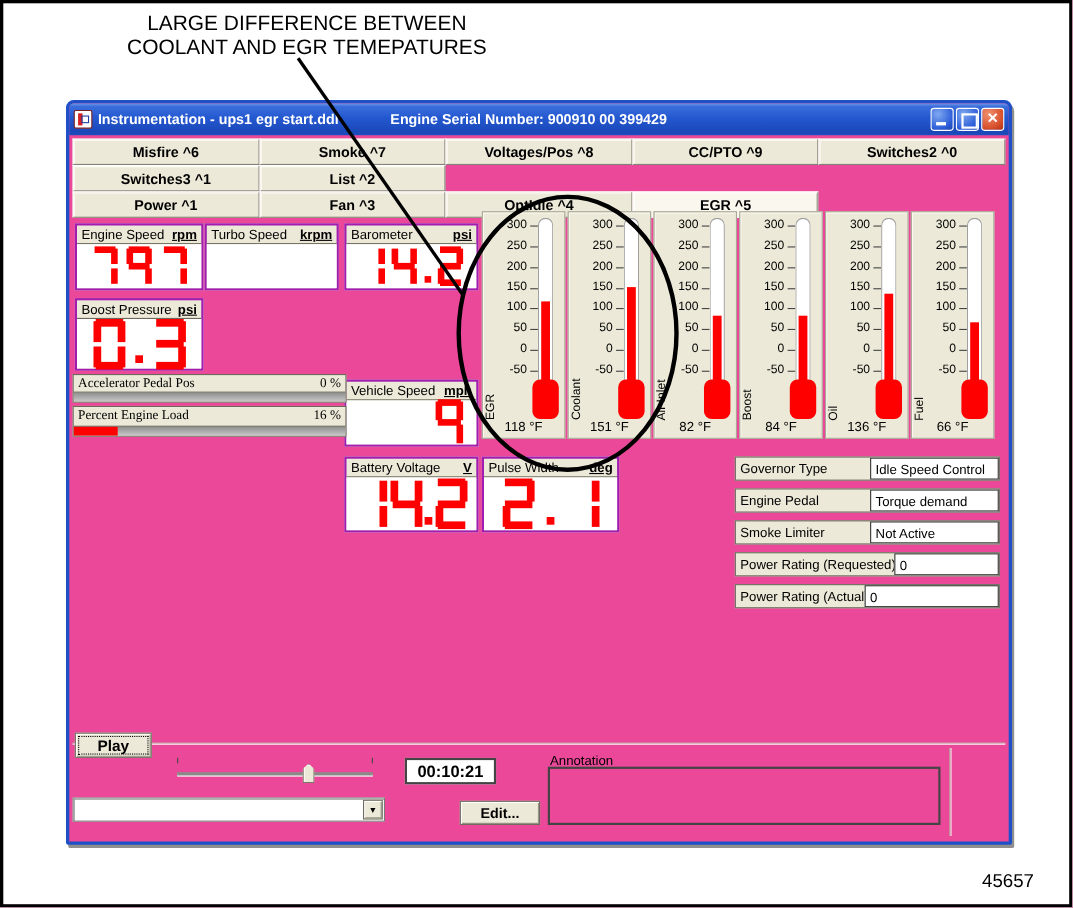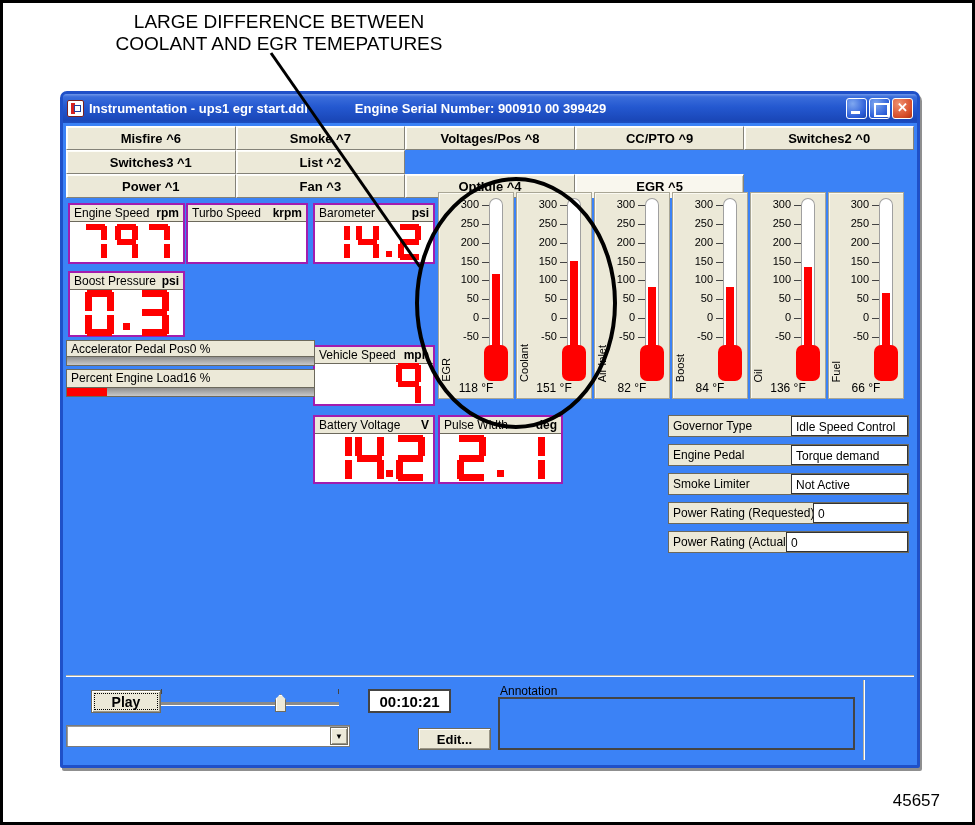--- a/index.html
+++ b/index.html
@@ -10,21 +10,21 @@
   
   .callout-text { position:absolute; left:80px; top:8px; width:392px; text-align:center;
                   font-size:19px; line-height:22px; color:#000; z-index:60; }
   .callout-overlay { position:absolute; left:0; top:0; width:975px; height:825px;
                      pointer-events:none; z-index:55; }
   .fig-number { position:absolute; right:32px; top:788px; font-size:17px; color:#000; }
 
   
   .window { position:absolute; left:57px; top:88px; width:860px; height:677px;
             border:3px solid #1f50c8; border-radius:7px 7px 2px 2px;
-            background:#3b82f6; box-shadow:2px 3px 0 0 #8f8f8f; z-index:10; }
+            background:#ec4899; box-shadow:2px 3px 0 0 #8f8f8f; z-index:10; }
   .titlebar { position:absolute; left:0; top:0; right:0; height:29px;
               background:linear-gradient(180deg,#6f97e8 0%,#3a6ddb 10%,#2458d0 45%,#1a47b8 90%,#1c4ec0 100%);
               border-radius:4px 4px 0 0; display:flex; align-items:center; padding:0 4px; gap:5px;
               color:#fff; font-weight:bold; font-size:13px; }
   .app-icon { width:17px; height:17px; background:#fff; border:1px solid #7a2020; border-radius:2px; position:relative; flex:0 0 auto; }
   .app-icon::before { content:""; position:absolute; left:3px; top:2px; width:4px; height:11px; background:#d42020; }
   .app-icon::after { content:""; position:absolute; right:2px; top:4px; width:5px; height:5px; border:1px solid #2040a0; }
   .title-left { white-space:nowrap; }
   .title-right { white-space:nowrap; margin-left:42px; flex:1; }
   .winbtns { display:flex; gap:2px; }
@@ -42,21 +42,21 @@
          font-size:13px; font-weight:bold; color:#000; background:#ece9d8;
          border:1px solid #848278; border-top-color:#fff; border-left-color:#fff;
          box-shadow:inset 1px 1px 0 #fdfdf7; cursor:default; }
   .tab.active { background:#f9f7ee; box-shadow:inset 1px 1px 0 #fff, inset -1px 0 0 #c8c5b4; border-bottom-color:#f9f7ee; }
   .tab-filler { flex:1; }
 
   
   .gauge { position:absolute; border:2px solid #a21caf; background:#ece9d8; }
   .g-head { height:17px; display:flex; justify-content:space-between; align-items:center;
             padding:0 4px; font-size:12px; border-bottom:1px solid #6c695c; }
-  .g-unit { font-weight:bold; }
+  .g-unit { font-weight:bold;text-decoration:underline; }
   .g-display { position:absolute; left:0; right:0; top:17px; bottom:0; background:#fff;
                display:flex; align-items:center; justify-content:space-evenly; padding:2px 5px; }
   .g-engine   { left:5px;   top:109px; width:117px; height:61px; }
   .g-turbo    { left:123px; top:109px; width:122px; height:61px; }
   .g-baro     { left:250px; top:109px; width:122px; height:61px; }
   .g-boostp   { left:5px;   top:177px; width:117px; height:66px; }
   .g-vehicle  { left:250px; top:251px; width:122px; height:61px; }
   .g-battery  { left:250px; top:321px; width:122px; height:69px; }
   .g-pulse    { left:375px; top:321px; width:125px; height:69px; }
   .ss-md { --dw:23px; --dh:36px; --dt:6px; }
@@ -70,21 +70,21 @@
   .seg-f { left:0; top:2px; width:var(--dt); height:calc(50% - 4px); }
   .seg-b { right:0; top:2px; width:var(--dt); height:calc(50% - 4px); }
   .seg-e { left:0; bottom:2px; width:var(--dt); height:calc(50% - 4px); }
   .seg-c { right:0; bottom:2px; width:var(--dt); height:calc(50% - 4px); }
   .dp { width:var(--dt); height:var(--dt); background:var(--red); align-self:flex-end; margin-bottom:3px; flex:0 0 auto; }
 
   
   .bar { position:absolute; border:1px solid #6c695c; background:#ece9d8; }
   .b-accel { left:3px; top:246px; width:249px; height:26px; }
   .b-load  { left:3px; top:275px; width:249px; height:28px; }
-  .bar-head { height:15px; display:flex; justify-content:flex-start; align-items:center; padding:0 4px; font-size:12px; }
+  .bar-head { height:15px; display:flex; justify-content:space-between; align-items:center; padding:0 4px; font-size:12px;font-family:Liberation Serif, serif; }
   .bar-track { position:absolute; left:0; right:0; bottom:0; height:9px; border-top:1px solid #6c695c;
                background:linear-gradient(180deg,#8f8f8f,#c8c8c8); }
   .bar-fill { height:100%; background:var(--red); width:0; }
 
   
   .thermo-strip { position:absolute; left:375px; top:98px; display:flex; gap:2px; }
   .thermo { position:relative; width:76px; height:207px; background:#ece9d8;
             border:1px solid #a9a695; box-shadow:inset 1px 1px 0 #fbfaf2; }
   .t-ticklabel { position:absolute; width:32px; text-align:right; font-size:11px; color:#000; }
   .t-tickmark { position:absolute; width:7px; height:1px; background:#444; }
@@ -103,21 +103,21 @@
   .sf-field { position:absolute; right:0; top:0; bottom:0; background:#fff; border:1px solid #333;
               padding:3px 0 0 4px; white-space:nowrap; overflow:hidden; }
 
   
   .hsep { position:absolute; left:3px; width:848px; top:581px; height:2px;
           border-top:1px solid #b2afa0; border-bottom:1px solid #fff; }
   .vsep { position:absolute; left:800px; top:586px; height:80px; width:2px;
           border-left:1px solid #b2afa0; border-right:1px solid #fff; }
   .btn { background:#ece9d8; border:1px solid #6f6c5f; box-shadow:inset 1px 1px 0 #fff, inset -1px -1px 0 #9a9687;
          font-weight:bold; font-size:13px; color:#000; display:flex; align-items:center; justify-content:center; cursor:default; }
-  .play-btn { position:absolute; left:5px; top:596px; width:70px; height:23px; outline:1px dotted #000; outline-offset:-4px; font-size:14px;margin-left:23px; }
+  .play-btn { position:absolute; left:5px; top:572px; width:70px; height:23px; outline:1px dotted #000; outline-offset:-4px; font-size:14px; }
   .edit-btn { position:absolute; left:355px; top:634px; width:73px; height:22px; }
   .slider { position:absolute; left:88px; top:594px; width:198px; height:26px; }
   .sl-track { position:absolute; left:10px; right:10px; top:14px; height:3px; background:#8a8a8a; box-shadow:0 1px 0 #fff; }
   .sl-tick { position:absolute; top:1px; width:1px; height:5px; background:#444; }
   .sl-thumb { position:absolute; top:6px; width:11px; height:18px; background:#ece9d8;
               border:1px solid #6f6c5f; box-shadow:inset 1px 1px 0 #fff;
               clip-path:polygon(50% 0,100% 30%,100% 100%,0 100%,0 30%); }
   .timebox { position:absolute; left:305px; top:595px; width:83px; height:24px; background:#fff;
              border:2px solid #444; display:flex; align-items:center; justify-content:center;
              font-weight:bold; font-size:15px; }

